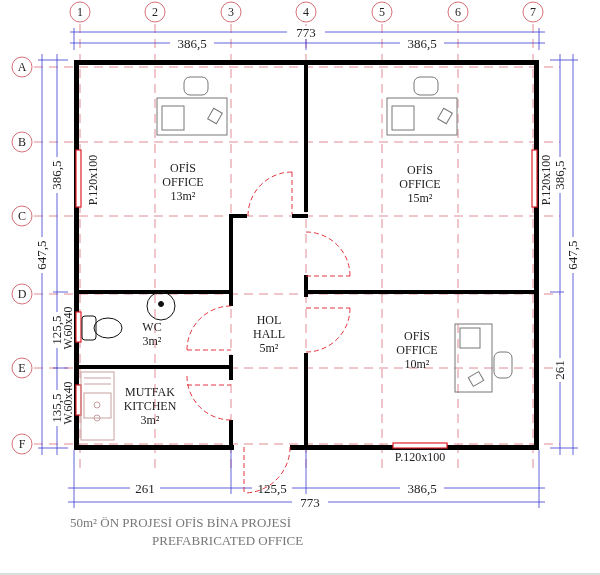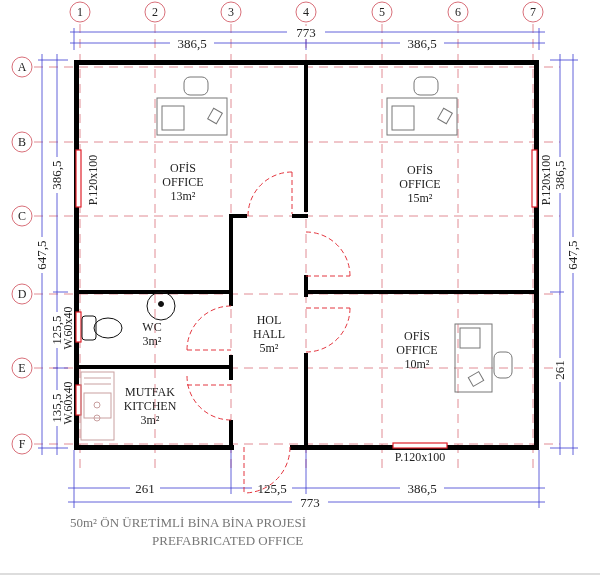--- a/index.html
+++ b/index.html
@@ -264,15 +264,15 @@
     <text x="417" y="340">OFİS</text>
     <text x="417" y="354">OFFICE</text>
     <text x="417" y="368">10m²</text>
 
     <text x="150" y="396">MUTFAK</text>
     <text x="150" y="410">KITCHEN</text>
     <text x="150" y="424">3m²</text>
   </g>
 </svg>
 
-<div class="title" style="left:70px; top:515px;">50m² ÖN ÜRETİMLİ BİNA BİNA PROJESİ</div>
+<div class="title" style="left:70px; top:515px;">50m² ÖN PROJESİ OFİS BİNA PROJESİ</div>
 <div class="title" style="left:152px; top:533px;">PREFABRICATED OFFICE</div>
 <div class="bottom-rule"></div>
 
 </body></html>

